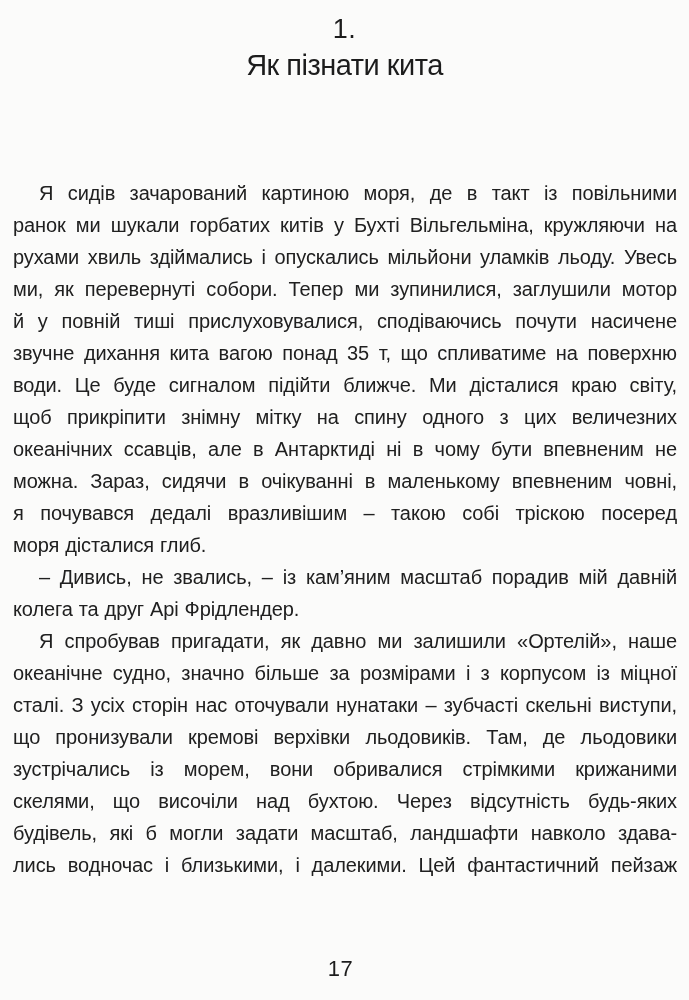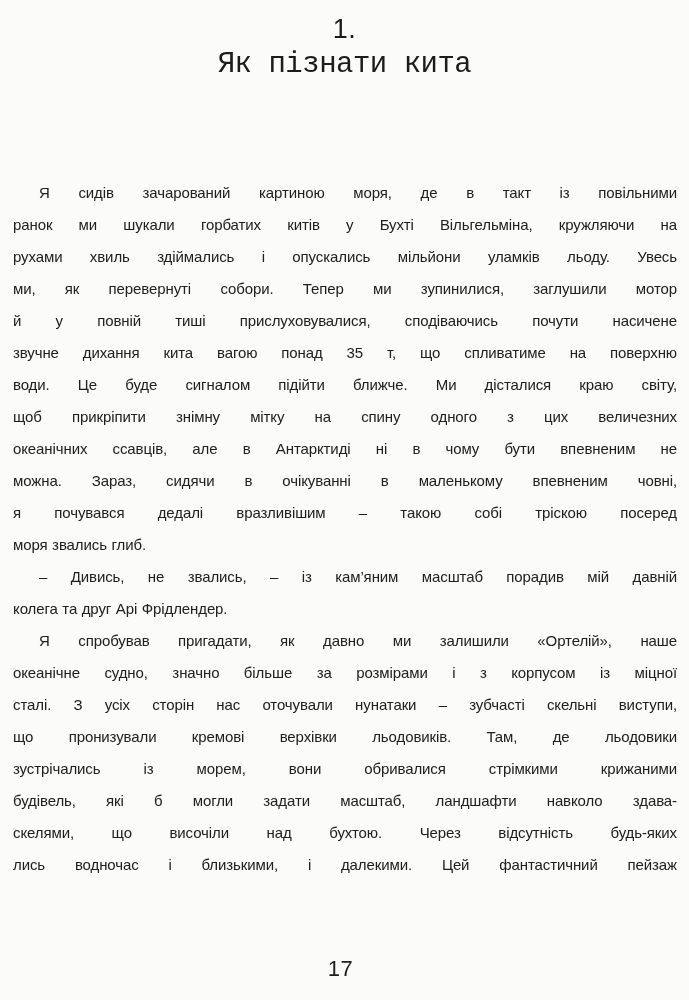--- a/index.html
+++ b/index.html
@@ -26,25 +26,24 @@
     line-height: 32px;
     letter-spacing: 0.5px;
     color: #1c1c1c;
   }
   .chapter-title {
     font-size: 29px;
     line-height: 36px;
     margin-top: 2px;
     letter-spacing: -0.5px;
     color: #1c1c1c;
-    font-family: Liberation Mono, monospace;
   }
   .page-body {
     margin: 94px 12px 0 13px; 
-    font-size: 15px;
+    font-size: 20px;
     letter-spacing: -0.1px;
     word-spacing: 0.5px;
   }
   .line {
     height: 32px;
     line-height: 32px;
     text-align: justify;
     text-align-last: justify;
     white-space: nowrap;
     overflow: visible;
@@ -80,27 +79,27 @@
       <div class="line">ранок ми шукали горбатих китів у Бухті Вільгельміна, кружляючи на</div>
       <div class="line">рухами хвиль здіймались і опускались мільйони уламків льоду. Увесь</div>
       <div class="line">ми, як перевернуті собори. Тепер ми зупинилися, заглушили мотор</div>
       <div class="line">й у повній тиші прислуховувалися, сподіваючись почути насичене</div>
       <div class="line">звучне дихання кита вагою понад 35 т, що спливатиме на поверхню</div>
       <div class="line">води. Це буде сигналом підійти ближче. Ми дісталися краю світу,</div>
       <div class="line">щоб прикріпити знімну мітку на спину одного з цих величезних</div>
       <div class="line">океанічних ссавців, але в Антарктиді ні в чому бути впевненим не</div>
       <div class="line">можна. Зараз, сидячи в очікуванні в маленькому впевненим човні,</div>
       <div class="line">я почувався дедалі вразливішим – такою собі тріскою посеред</div>
-      <div class="line endline">моря звались глиб.</div>
+      <div class="line endline">моря дісталися глиб.</div>
       <div class="line indent">– Дивись, не звались, – із кам’яним масштаб порадив мій давній</div>
       <div class="line endline">колега та друг Арі Фрідлендер.</div>
       <div class="line indent">Я спробував пригадати, як давно ми залишили «Ортелій», наше</div>
       <div class="line">океанічне судно, значно більше за розмірами і з корпусом із міцної</div>
       <div class="line">сталі. З усіх сторін нас оточували нунатаки – зубчасті скельні виступи,</div>
       <div class="line">що пронизували кремові верхівки льодовиків. Там, де льодовики</div>
       <div class="line">зустрічались із морем, вони обривалися стрімкими крижаними</div>
+      <div class="line">скелями, що височіли над бухтою. Через відсутність будь-яких</div>
       <div class="line">будівель, які б могли задати масштаб, ландшафти навколо здава-</div>
-      <div class="line">скелями, що височіли над бухтою. Через відсутність будь-яких</div>
       <div class="line">лись водночас і близькими, і далекими. Цей фантастичний пейзаж</div>
     </div>
 
   <div class="folio">17</div>
 </div>
 
 </body></html>

